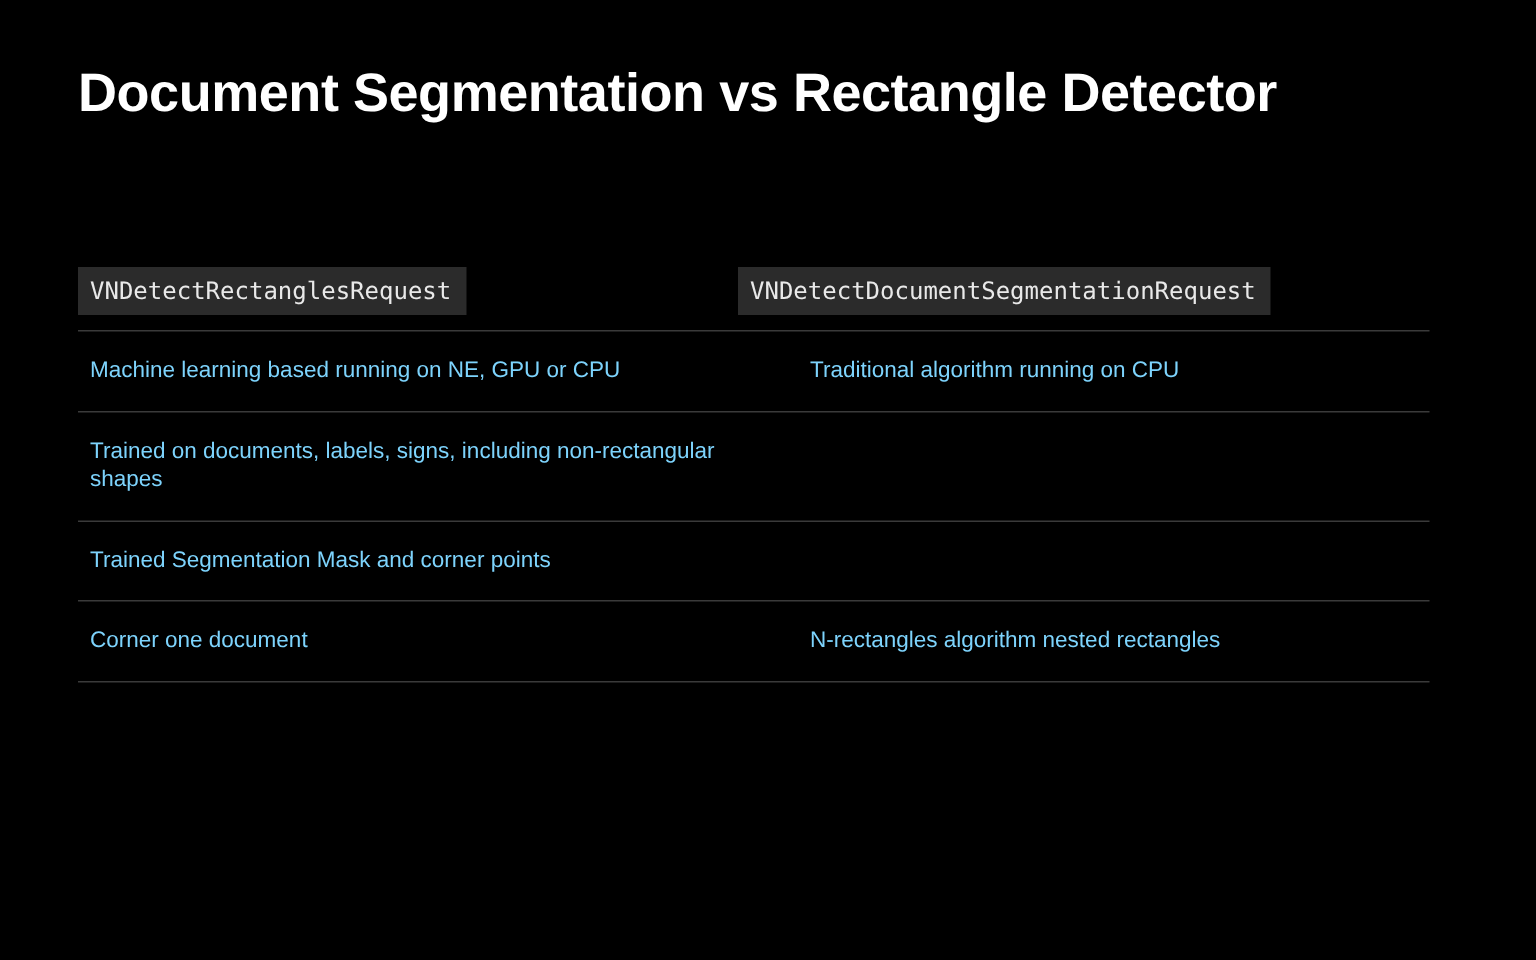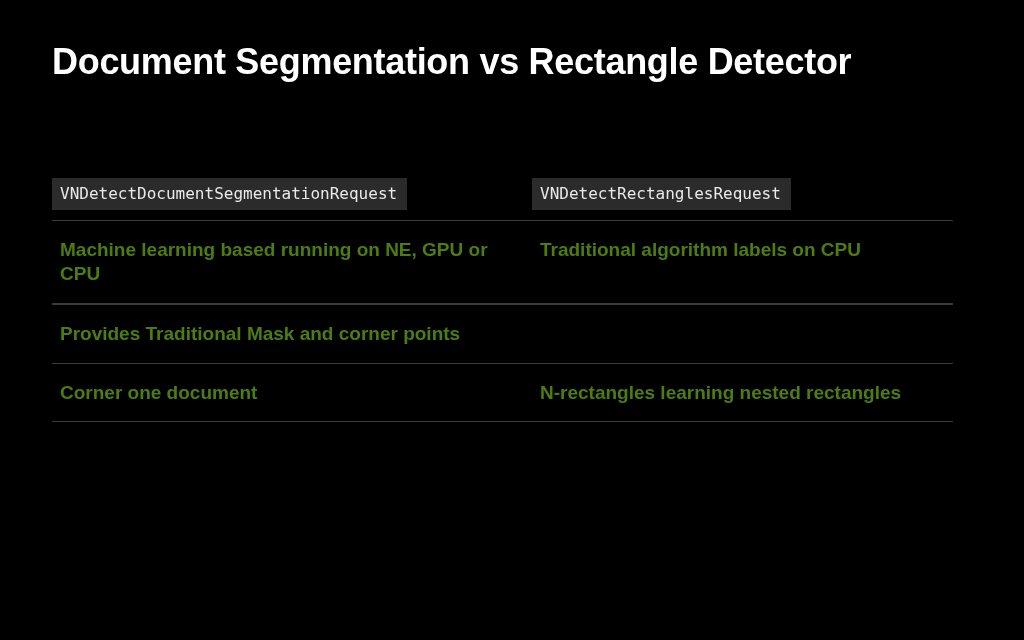--- a/index.html
+++ b/index.html
@@ -44,57 +44,58 @@
       padding: 6px 10px 6px 8px;
       letter-spacing: 0;
       line-height: 1.3;
     }
     .body-row {
       display: flex;
       border-bottom: 1px solid #3a3a3a;
     }
     .body-row .cell {
       padding: 17px 12px 17px 8px;
-      font-size: 19px;
-      font-weight: 700;
-      color: #4d7c0f;
+      font-size: 15px;
+      font-weight: 400;
+      color: #7dd3fc;
       letter-spacing: 0;
       line-height: 1.25;
     }
   </style>
 </head>
 <body>
 
 <div class="slide">
 
   <h1 class="title">Document Segmentation vs Rectangle Detector</h1>
 
   <div class="table">
 
     <div class="header-row">
+      <div class="col col-right">
+        <span class="code-chip">VNDetectRectanglesRequest</span>
+      </div>
       <div class="col col-left">
         <span class="code-chip">VNDetectDocumentSegmentationRequest</span>
-      </div>
-      <div class="col col-right">
-        <span class="code-chip">VNDetectRectanglesRequest</span>
       </div>
     </div>
 
     <div class="body-row">
       <div class="col col-left cell">Machine learning based running on NE, GPU or CPU</div>
-      <div class="col col-right cell">Traditional algorithm labels on CPU</div>
+      <div class="col col-right cell">Traditional algorithm running on CPU</div>
     </div>
 
     <div class="body-row">
+      <div class="col col-left cell">Trained on documents, labels, signs, including non-rectangular shapes</div>
     </div>
 
     <div class="body-row">
-      <div class="col col-left cell">Provides Traditional Mask and corner points</div>
+      <div class="col col-left cell">Trained Segmentation Mask and corner points</div>
     </div>
 
     <div class="body-row">
       <div class="col col-left cell">Corner one document</div>
-      <div class="col col-right cell">N-rectangles learning nested rectangles</div>
+      <div class="col col-right cell">N-rectangles algorithm nested rectangles</div>
     </div>
 
   </div>
 
 </div>
 
 </body></html>

